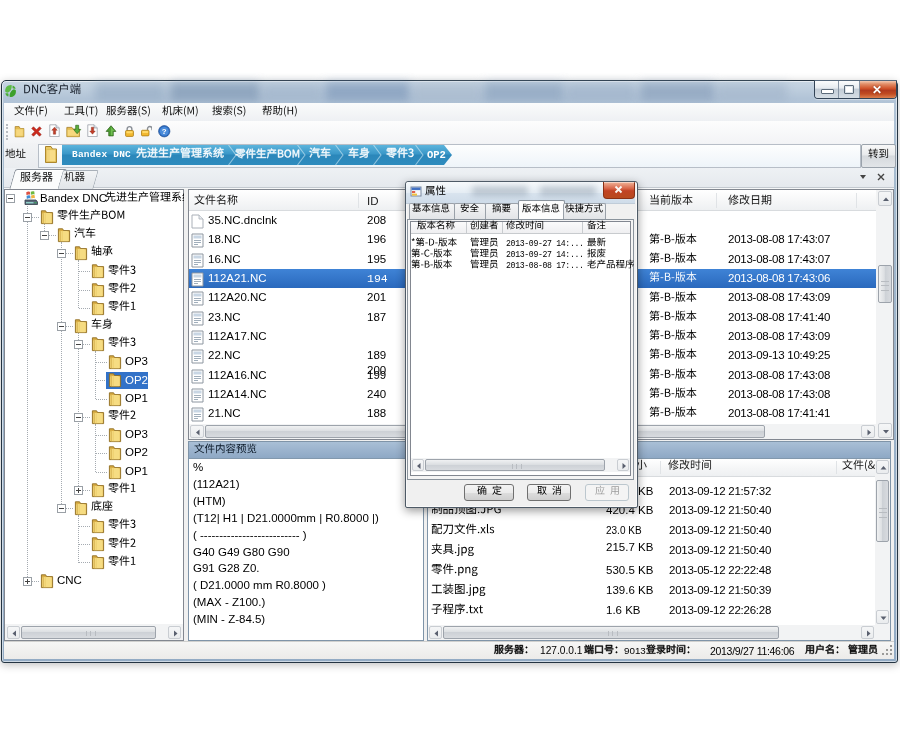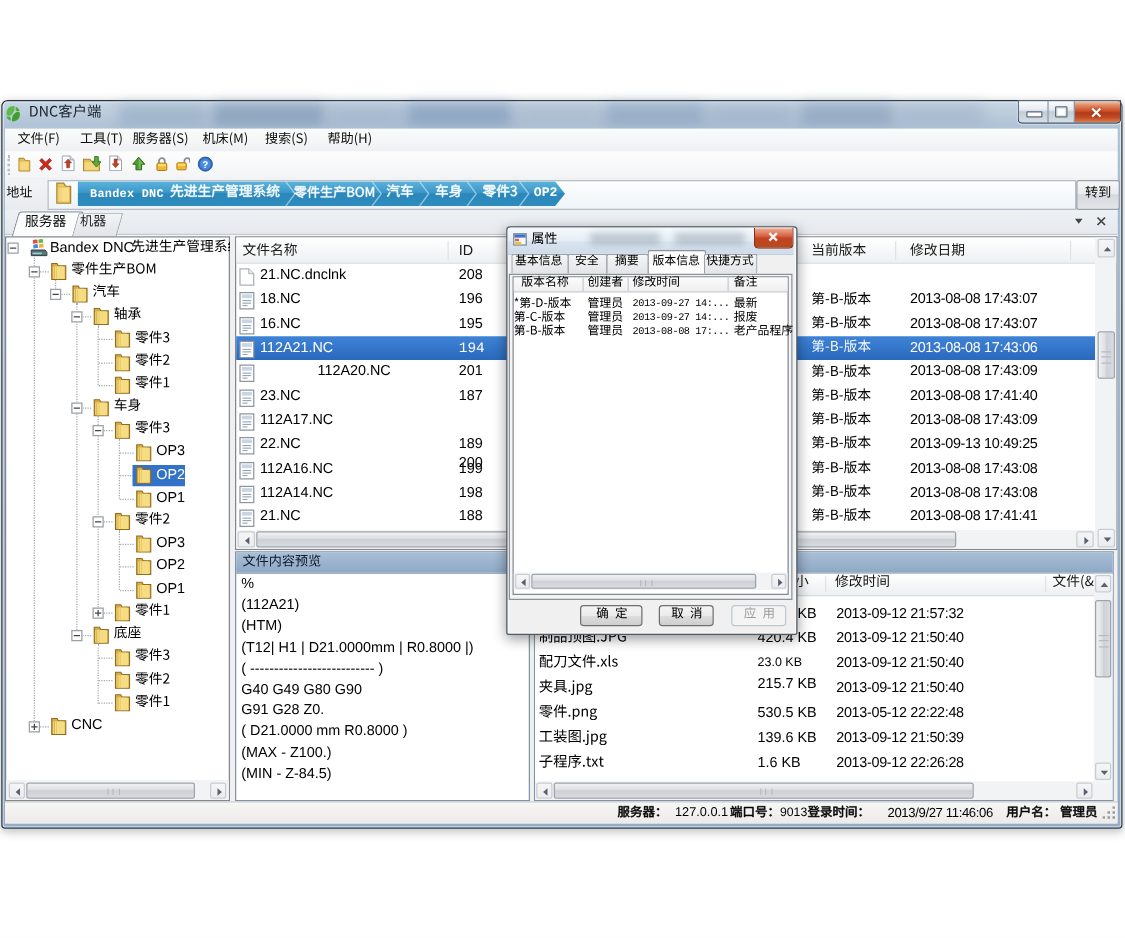--- a/index.html
+++ b/index.html
@@ -884,21 +884,21 @@
         <use href="#g60" transform="translate(33.0,8.8) scale(0.01100)"></use>
       </g>
     </svg>
   </div>
 <div style="position:absolute;left:191px;top:214.1px;">
     <svg width="13" height="15" viewBox="0 0 13 15">
       <path d="M1 1 H8 L12 5 V14 H1 Z" fill="#fff" stroke="#aab0b8" stroke-width="1"></path>
       <path d="M8 1 L8 5 L12 5" fill="#e8ecf0" stroke="#aab0b8" stroke-width="0.8"></path>
     </svg>
   </div>
-<div style="position:absolute;left:208px;top:221.1px;transform:translateY(-50%);font-family:'Liberation Sans',sans-serif;font-size:11.5px;font-weight:normal;color:#000;white-space:pre;line-height:1;">21.NC.dnclnk</div>
+<div style="position:absolute;left:208px;top:221.1px;transform:translateY(-50%);font-family:'Liberation Sans',sans-serif;font-size:11.5px;font-weight:normal;color:#000;white-space:pre;line-height:1;">35.NC.dnclnk</div>
 <div style="position:absolute;left:367px;top:221.1px;transform:translateY(-50%);font-family:'Liberation Sans',sans-serif;font-size:11.5px;font-weight:normal;color:#000;white-space:pre;line-height:1;">208</div>
 <div style="position:absolute;left:191px;top:233.4px;">
     <svg width="13" height="15" viewBox="0 0 13 15">
       <path d="M1 1 H12 V14 H1 Z" fill="#fff" stroke="#8d96a0" stroke-width="1"></path>
       <rect x="2.5" y="2.5" width="8" height="3" fill="#c8d6e4"></rect>
       <path d="M3 7.5 H10 M3 9.5 H10 M3 11.5 H7" stroke="#8899aa" stroke-width="0.8"></path>
     </svg>
   </div>
 <div style="position:absolute;left:208px;top:240.4px;transform:translateY(-50%);font-family:'Liberation Sans',sans-serif;font-size:11.5px;font-weight:normal;color:#000;white-space:pre;line-height:1;">18.NC</div>
 <div style="position:absolute;left:367px;top:240.4px;transform:translateY(-50%);font-family:'Liberation Sans',sans-serif;font-size:11.5px;font-weight:normal;color:#000;white-space:pre;line-height:1;">196</div>
@@ -960,21 +960,21 @@
     </svg>
   </div>
 <div style="position:absolute;left:728px;top:279.0px;transform:translateY(-50%);font-family:'Liberation Sans',sans-serif;font-size:11.5px;font-weight:normal;color:#fff;white-space:pre;letter-spacing:-0.25px;line-height:1;">2013-08-08 17:43:06</div>
 <div style="position:absolute;left:191px;top:291.3px;">
     <svg width="13" height="15" viewBox="0 0 13 15">
       <path d="M1 1 H12 V14 H1 Z" fill="#fff" stroke="#8d96a0" stroke-width="1"></path>
       <rect x="2.5" y="2.5" width="8" height="3" fill="#c8d6e4"></rect>
       <path d="M3 7.5 H10 M3 9.5 H10 M3 11.5 H7" stroke="#8899aa" stroke-width="0.8"></path>
     </svg>
   </div>
-<div style="position:absolute;left:208px;top:298.3px;transform:translateY(-50%);font-family:'Liberation Sans',sans-serif;font-size:11.5px;font-weight:normal;color:#000;white-space:pre;line-height:1;margin-left:46px;">112A20.NC</div>
+<div style="position:absolute;left:208px;top:298.3px;transform:translateY(-50%);font-family:'Liberation Sans',sans-serif;font-size:11.5px;font-weight:normal;color:#000;white-space:pre;line-height:1;">112A20.NC</div>
 <div style="position:absolute;left:367px;top:298.3px;transform:translateY(-50%);font-family:'Liberation Sans',sans-serif;font-size:11.5px;font-weight:normal;color:#000;white-space:pre;line-height:1;">201</div>
 <div style="position:absolute;left:649px;top:291.5px;">
     <svg width="47.9" height="14.3" viewBox="0 0 47.9 14.3" style="overflow:visible;display:block">
       <g fill="#000">
         <use href="#g61" transform="translate(0.0,8.8) scale(0.01100)"></use>
         <use href="#g62" transform="translate(11.0,8.8) scale(0.01100)"></use>
         <use href="#g37" transform="translate(14.8,8.8) scale(0.01100)"></use>
         <use href="#g62" transform="translate(22.0,8.8) scale(0.01100)"></use>
         <use href="#g55" transform="translate(25.9,8.8) scale(0.01100)"></use>
         <use href="#g56" transform="translate(36.9,8.8) scale(0.01100)"></use>
@@ -1071,21 +1071,21 @@
   </div>
 <div style="position:absolute;left:728px;top:375.5px;transform:translateY(-50%);font-family:'Liberation Sans',sans-serif;font-size:11.5px;font-weight:normal;color:#000;white-space:pre;letter-spacing:-0.25px;line-height:1;">2013-08-08 17:43:08</div>
 <div style="position:absolute;left:191px;top:387.8px;">
     <svg width="13" height="15" viewBox="0 0 13 15">
       <path d="M1 1 H12 V14 H1 Z" fill="#fff" stroke="#8d96a0" stroke-width="1"></path>
       <rect x="2.5" y="2.5" width="8" height="3" fill="#c8d6e4"></rect>
       <path d="M3 7.5 H10 M3 9.5 H10 M3 11.5 H7" stroke="#8899aa" stroke-width="0.8"></path>
     </svg>
   </div>
 <div style="position:absolute;left:208px;top:394.80000000000007px;transform:translateY(-50%);font-family:'Liberation Sans',sans-serif;font-size:11.5px;font-weight:normal;color:#000;white-space:pre;line-height:1;">112A14.NC</div>
-<div style="position:absolute;left:367px;top:394.80000000000007px;transform:translateY(-50%);font-family:'Liberation Sans',sans-serif;font-size:11.5px;font-weight:normal;color:#000;white-space:pre;line-height:1;">198</div>
+<div style="position:absolute;left:367px;top:394.80000000000007px;transform:translateY(-50%);font-family:'Liberation Sans',sans-serif;font-size:11.5px;font-weight:normal;color:#000;white-space:pre;line-height:1;">240</div>
 <div style="position:absolute;left:649px;top:388.0px;">
     <svg width="47.9" height="14.3" viewBox="0 0 47.9 14.3" style="overflow:visible;display:block">
       <g fill="#000">
         <use href="#g61" transform="translate(0.0,8.8) scale(0.01100)"></use>
         <use href="#g62" transform="translate(11.0,8.8) scale(0.01100)"></use>
         <use href="#g37" transform="translate(14.8,8.8) scale(0.01100)"></use>
         <use href="#g62" transform="translate(22.0,8.8) scale(0.01100)"></use>
         <use href="#g55" transform="translate(25.9,8.8) scale(0.01100)"></use>
         <use href="#g56" transform="translate(36.9,8.8) scale(0.01100)"></use>
       </g>

